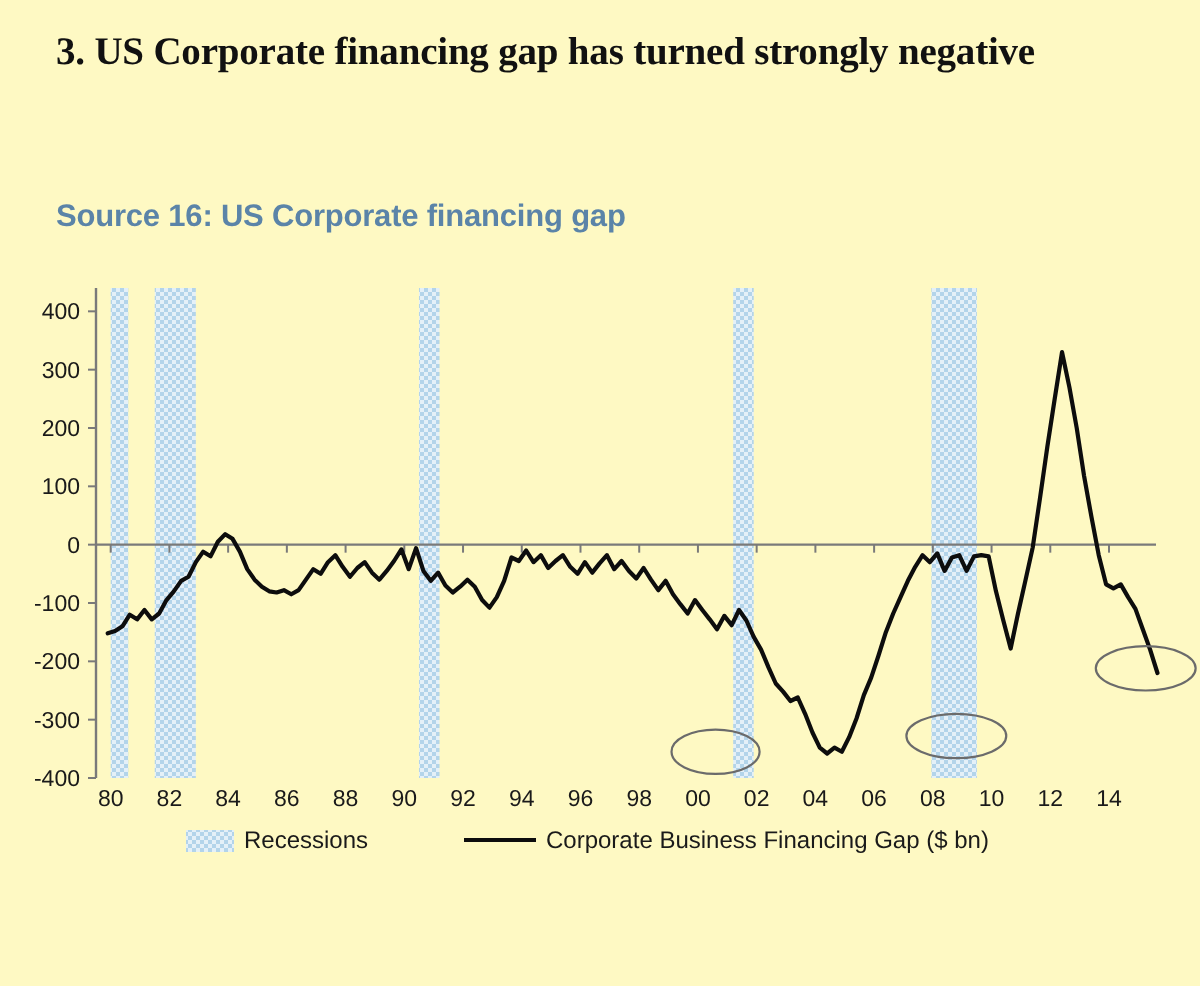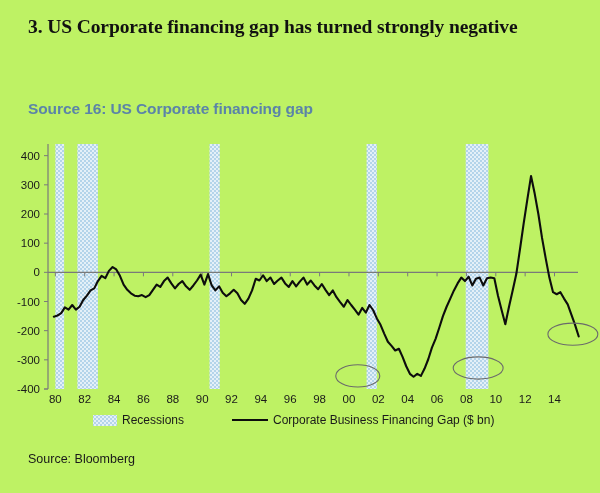--- a/index.html
+++ b/index.html
@@ -12,21 +12,21 @@
     height: 493px;
     font-family: "Liberation Sans", sans-serif;
     color: #000000;
     overflow: hidden;
     position: relative;
   }
   #page {
     position: relative;
     width: 600px;
     height: 493px;
-    background: #bef264;
+    background: #fef9c3;
   }
   .headline {
     position: absolute;
     left: 28px;
     top: 14px;
     width: 540px;
     font-family: "Liberation Serif", serif;
     font-weight: bold;
     font-size: 19.5px;
     line-height: 26px;
@@ -171,15 +171,14 @@
         </g>
       <g id="legend-layer">
           <rect x="93" y="283" width="24" height="11" fill="url(#recessionHatch)"></rect>
           <text x="122" y="292" class="legend-label">Recessions</text>
           <line x1="232" y1="288" x2="268" y2="288" stroke="#0d0d0d" stroke-width="2.1"></line>
           <text x="273" y="292" class="legend-label">Corporate Business Financing Gap ($ bn)</text>
         </g>
     </svg>
   </div>
 
-  <div class="src">Source: Bloomberg</div>
 
 </div>
 
 </body></html>

